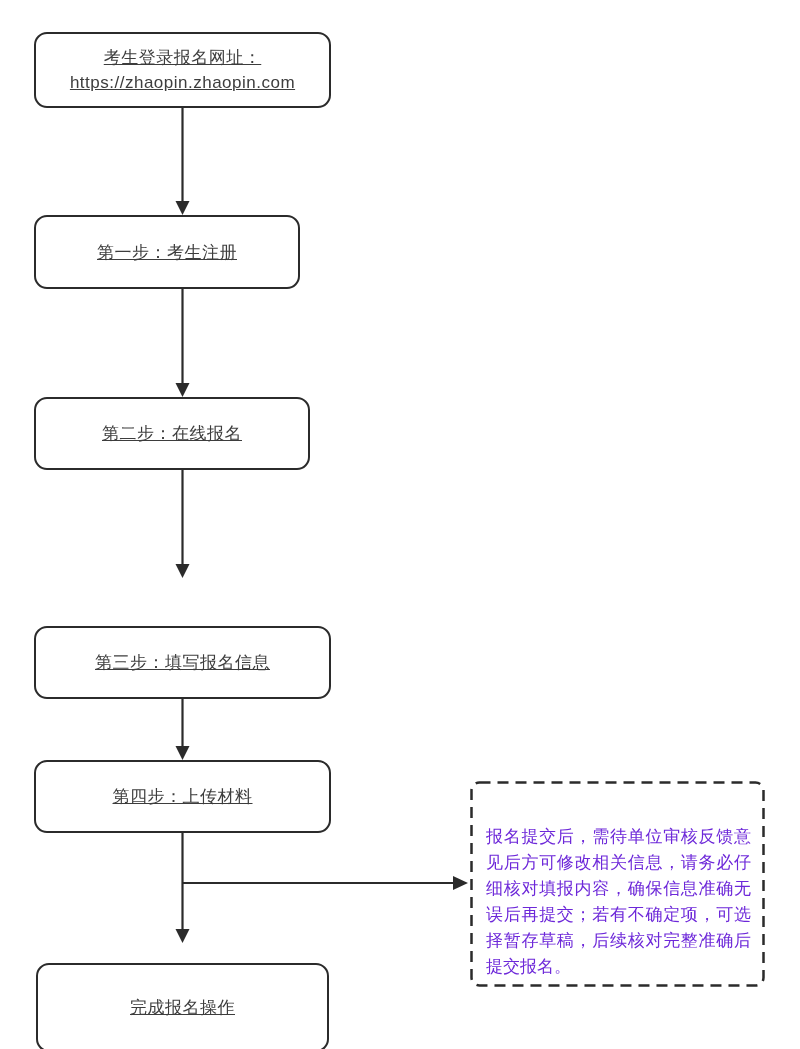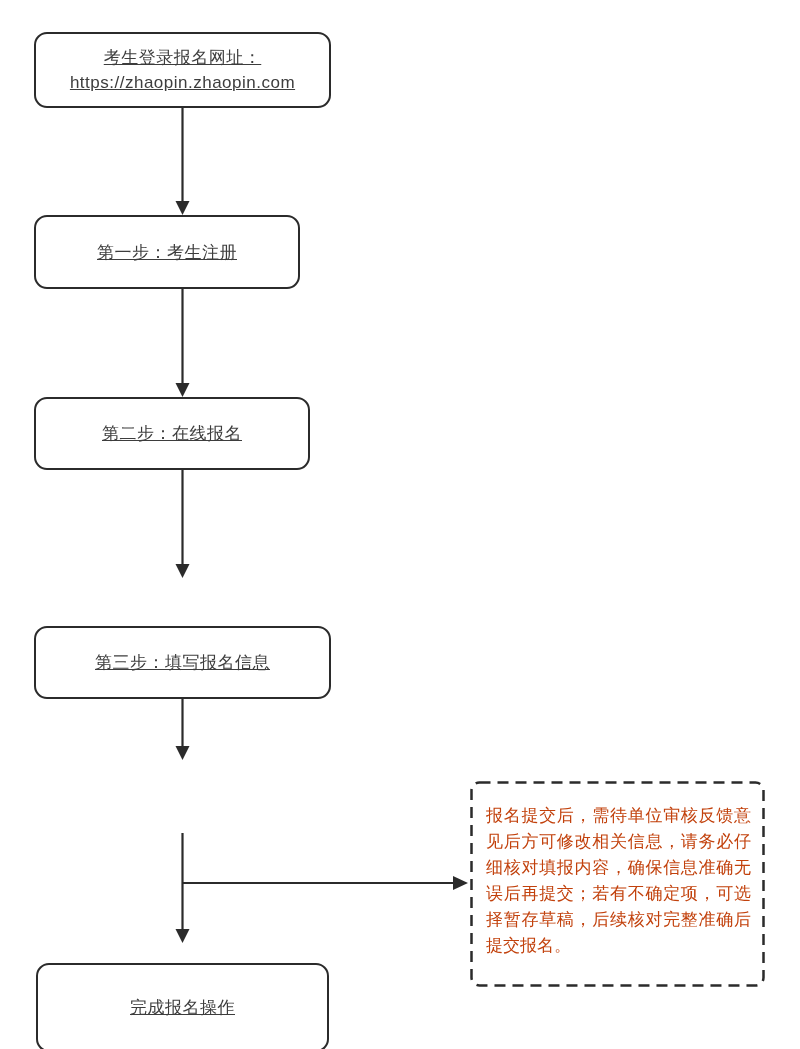--- a/index.html
+++ b/index.html
@@ -46,26 +46,26 @@
   }
   #node-start { left: 34px;  top: 32px;  width: 297px; height: 76px; }
   #node-step1 { left: 34px;  top: 215px; width: 266px; height: 74px; }
   #node-step2 { left: 34px;  top: 397px; width: 276px; height: 73px; }
   #node-step3 { left: 34px;  top: 578px; width: 297px; height: 73px; margin-top: 48px; }
   #node-step4 { left: 34px;  top: 760px; width: 297px; height: 73px; }
   #node-end   { left: 36px;  top: 943px; width: 293px; height: 89px; margin-top: 20px; }
   .note-text {
     position: absolute;
     left: 470px;
-    top: 777px;
+    top: 798px;
     width: 295px;
     height: 206px;
     box-sizing: border-box;
     padding: 26px 14px 0 16px;
-    color: #c2410c;
+    color: #6d28d9;
     font-size: 17px;
     line-height: 26px;
     text-align: left;
     text-align: justify;
     z-index: 2;
   }
 </style>
 </head>
 <body>
 
@@ -111,20 +111,23 @@
   </div>
 
   <div class="node" id="node-step2">
     <div class="line">第二步：在线报名</div>
   </div>
 
   <div class="node" id="node-step3">
     <div class="line">第三步：填写报名信息</div>
   </div>
 
+  <div class="node" id="node-step4">
+    <div class="line">第四步：上传材料</div>
+  </div>
 
   <div class="node" id="node-end">
     <div class="line">完成报名操作</div>
   </div>
 
   <div class="note-text">
     <span>报名提交后，需待单位审核反馈意见后方可修改相关信息，请务必仔细核对填报内容，确保信息准确无误后再提交；若有不确定项，可选择暂存草稿，后续核对完整准确后提交报名。</span>
   </div>
 
 </div>

